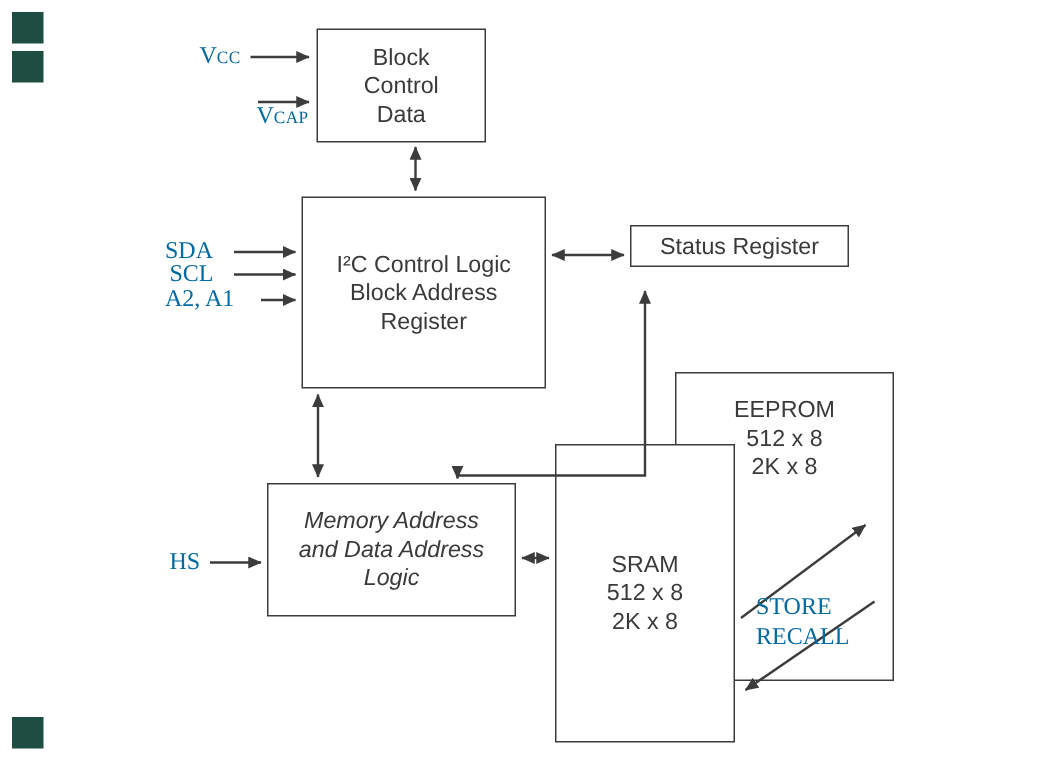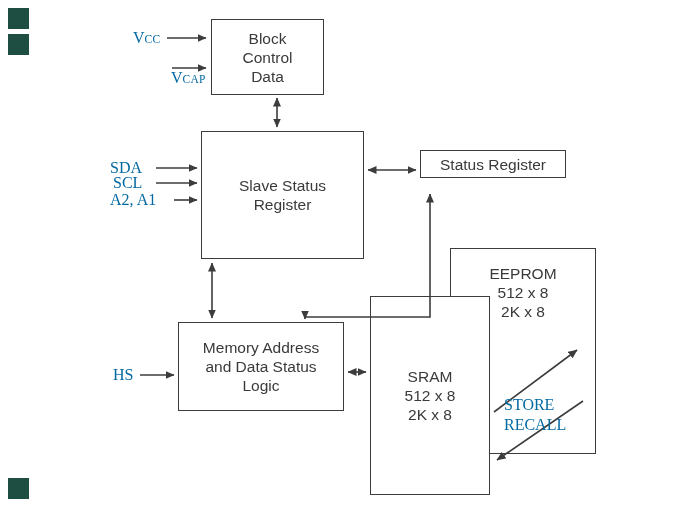--- a/index.html
+++ b/index.html
@@ -67,31 +67,32 @@
   <div class="marker-sq" style="left:8px; top:34px;"></div>
   <div class="marker-sq" style="left:8px; top:478px;"></div>
 
   <div class="box z2" style="left:211px; top:19px; width:113px; height:76px;">
     <div>Block</div>
     <div>Control</div>
     <div>Data</div>
   </div>
 
   <div class="box z2" style="left:201px; top:131px; width:163px; height:128px;">
-    <div>Slave Status</div>
+    <div>I²C Control Logic</div>
+    <div>Block Address</div>
     <div>Register</div>
   </div>
 
   <div class="box z2" style="left:420px; top:150px; width:146px; height:28px;">
     <div>Status Register</div>
   </div>
 
-  <div class="box z2" style="left:178px; top:322px; width:166px; height:89px;">
+  <div class="box z2" style="left:178px; top:322px; width:166px; height:89px;font-style:italic;">
     <div>Memory Address</div>
-    <div>and Data Status</div>
+    <div>and Data Address</div>
     <div>Logic</div>
   </div>
 
   <div class="box top-align z1" style="left:450px; top:248px; width:146px; height:206px;">
     <div>EEPROM</div>
     <div>512 x 8</div>
     <div>2K x 8</div>
   </div>
 
   <div class="box z2" style="left:370px; top:296px; width:120px; height:199px;align-items:center;">

